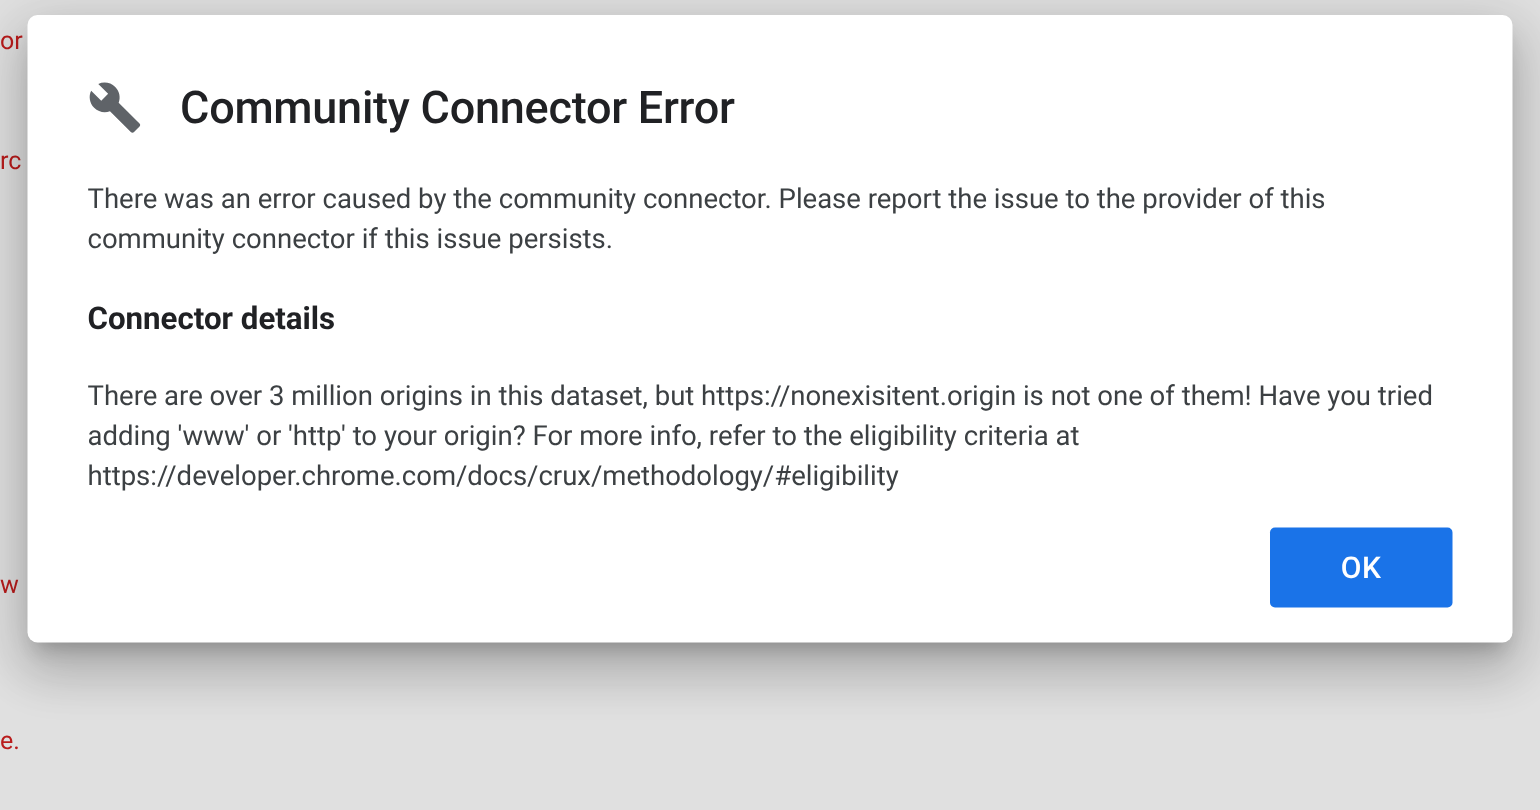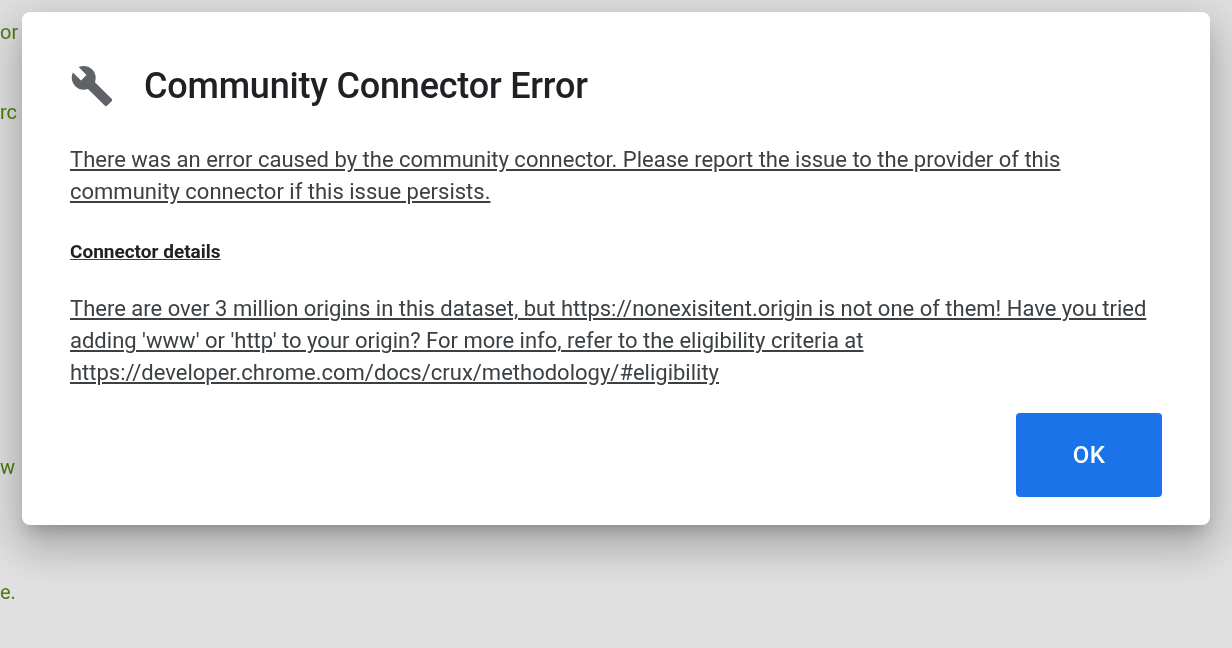--- a/index.html
+++ b/index.html
@@ -12,27 +12,27 @@
       font-family: Roboto, "Helvetica Neue", Arial, sans-serif;
       background: #e0e0e0;
       width: 1232px;
       height: 648px;
       overflow: hidden;
       position: relative;
     }
     
     .background-text {
       position: absolute;
-      color: #4d7c0f;
+      color: #b91c1c;
       font-size: 20px;
       left: 0;
     }
     
     .bg1 { top: 20px; }
-    .bg2 { top: 100px; }
+    .bg2 { top: 116px; }
     .bg3 { top: 455px; }
     .bg4 { top: 580px; }
     
     .modal-overlay {
       position: absolute;
       top: 0;
       left: 0;
       width: 100%;
       height: 100%;
       display: flex;
@@ -69,29 +69,28 @@
       font-size: 36px;
       font-weight: 500;
       color: #202124;
       letter-spacing: -0.2px;
     }
     
     .modal-body {
       color: #3c4043;
       font-size: 22px;
       line-height: 1.45;
-      text-decoration: underline;
     }
     
     .intro-text {
       margin-bottom: 30px;
     }
     
     .details-heading {
-      font-size: 19px;
+      font-size: 25px;
       font-weight: 700;
       color: #202124;
       margin-bottom: 28px;
     }
     
     .details-text {
       margin-bottom: 24px;
     }
     
     .error-id {
@@ -103,21 +102,21 @@
       justify-content: flex-end;
     }
     
     .ok-button {
       background: #1a73e8;
       color: #ffffff;
       border: none;
       border-radius: 4px;
       font-size: 24px;
       font-weight: 500;
-      padding: 28px 0;
+      padding: 18px 0;
       width: 146px;
       cursor: pointer;
       font-family: inherit;
       letter-spacing: 0.5px;
     }
   </style>
 </head>
 <body>
 
 <div class="background-text bg1">or</div>

